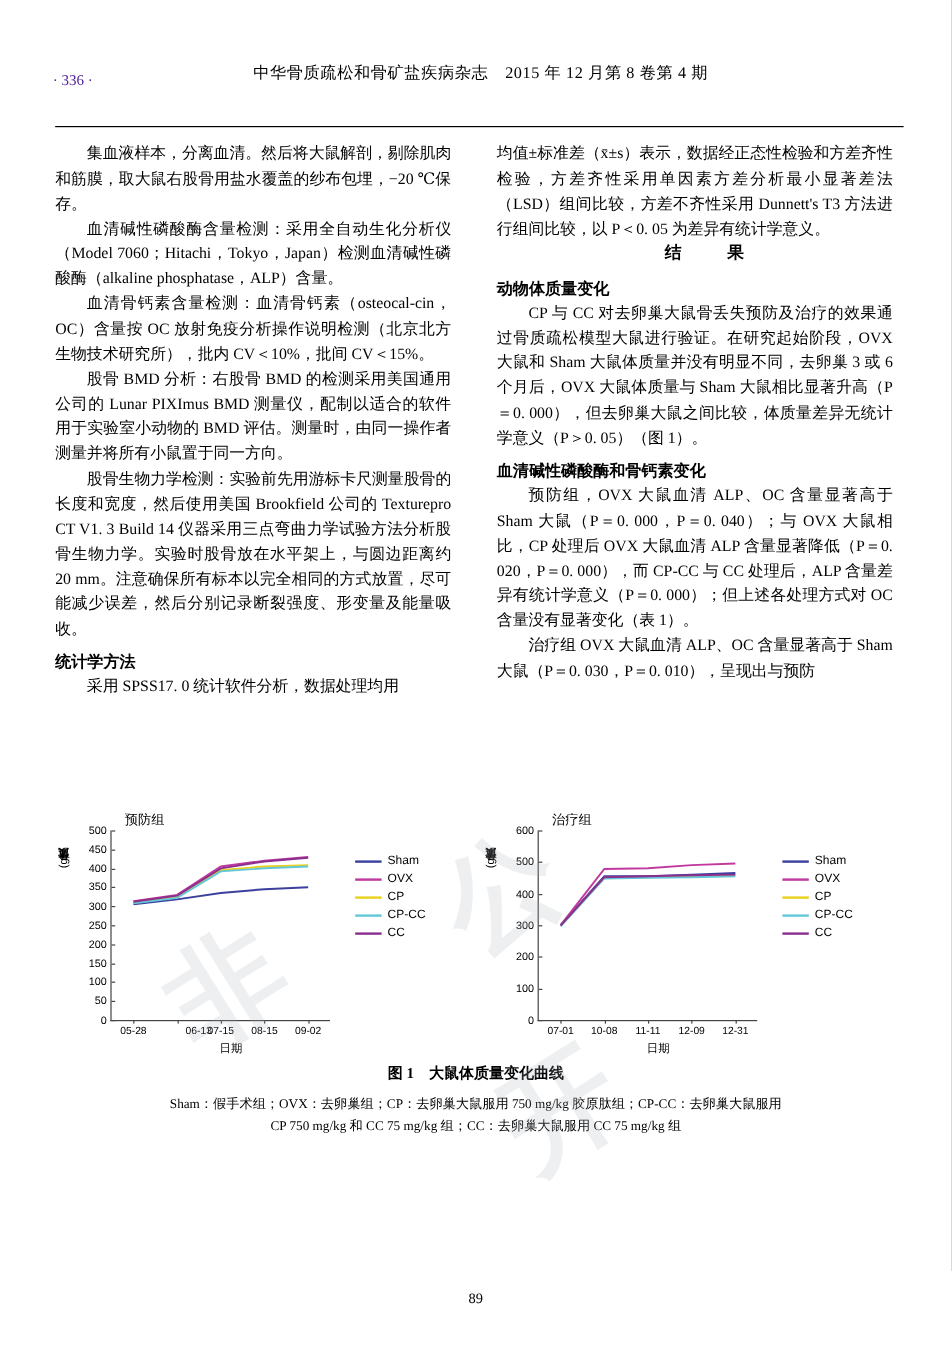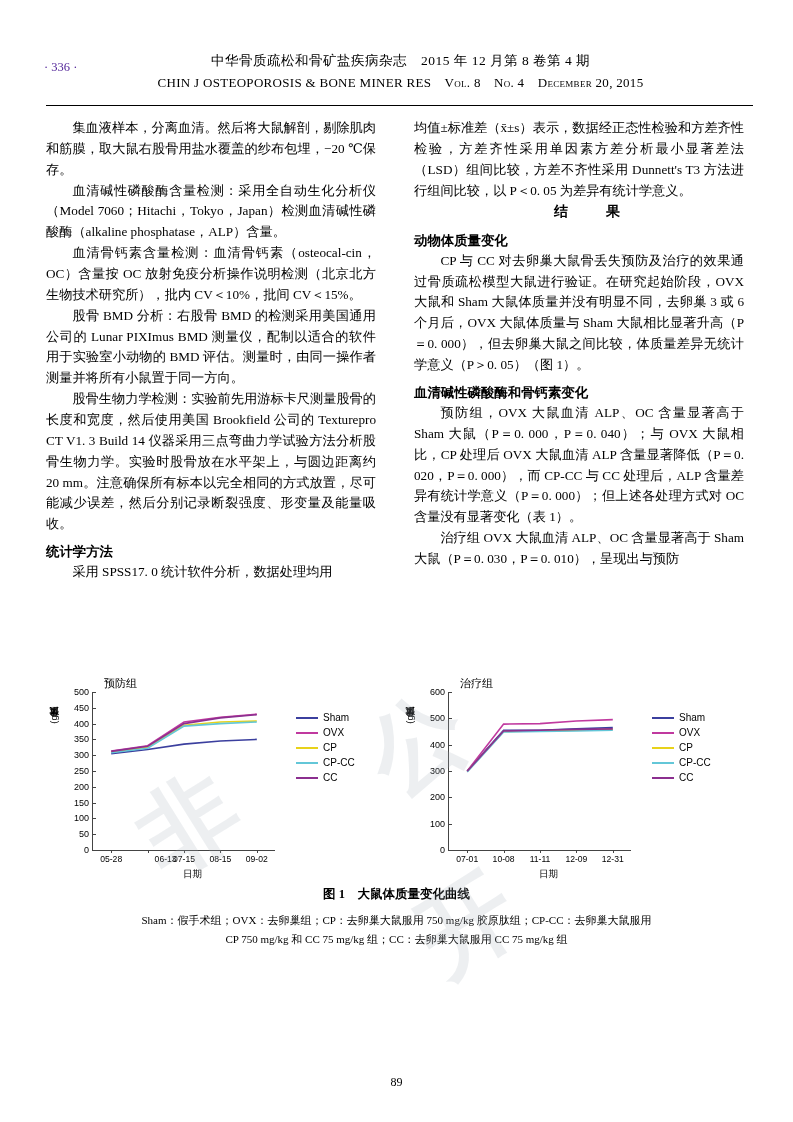--- a/index.html
+++ b/index.html
@@ -238,21 +238,20 @@
   }
 </style>
 </head>
 <body>
 
 <div class="page">
 
   <div class="folio">· 336 ·</div>
   <div class="head">
     <div class="head-line1">中华骨质疏松和骨矿盐疾病杂志　2015 年 12 月第 8 卷第 4 期</div>
-    <div class="head-line2">CHIN J OSTEOPOROSIS &amp; BONE MINER RES　Vol. 8　No. 4　December 20, 2015</div>
   </div>
   <div class="head-rule"></div>
 
   <div class="col col-left">
     <p>集血液样本，分离血清。然后将大鼠解剖，剔除肌肉和筋膜，取大鼠右股骨用盐水覆盖的纱布包埋，−20 ℃保存。</p>
     <p>血清碱性磷酸酶含量检测：采用全自动生化分析仪（Model 7060；Hitachi，Tokyo，Japan）检测血清碱性磷酸酶（alkaline phosphatase，ALP）含量。</p>
     <p>血清骨钙素含量检测：血清骨钙素（osteocal-cin，OC）含量按 OC 放射免疫分析操作说明检测（北京北方生物技术研究所），批内 CV＜10%，批间 CV＜15%。</p>
     <p>股骨 BMD 分析：右股骨 BMD 的检测采用美国通用公司的 Lunar PIXImus BMD 测量仪，配制以适合的软件用于实验室小动物的 BMD 评估。测量时，由同一操作者测量并将所有小鼠置于同一方向。</p>
     <p>股骨生物力学检测：实验前先用游标卡尺测量股骨的长度和宽度，然后使用美国 Brookfield 公司的 Texturepro CT V1. 3 Build 14 仪器采用三点弯曲力学试验方法分析股骨生物力学。实验时股骨放在水平架上，与圆边距离约 20 mm。注意确保所有标本以完全相同的方式放置，尽可能减少误差，然后分别记录断裂强度、形变量及能量吸收。</p>
     <h3>统计学方法</h3>

